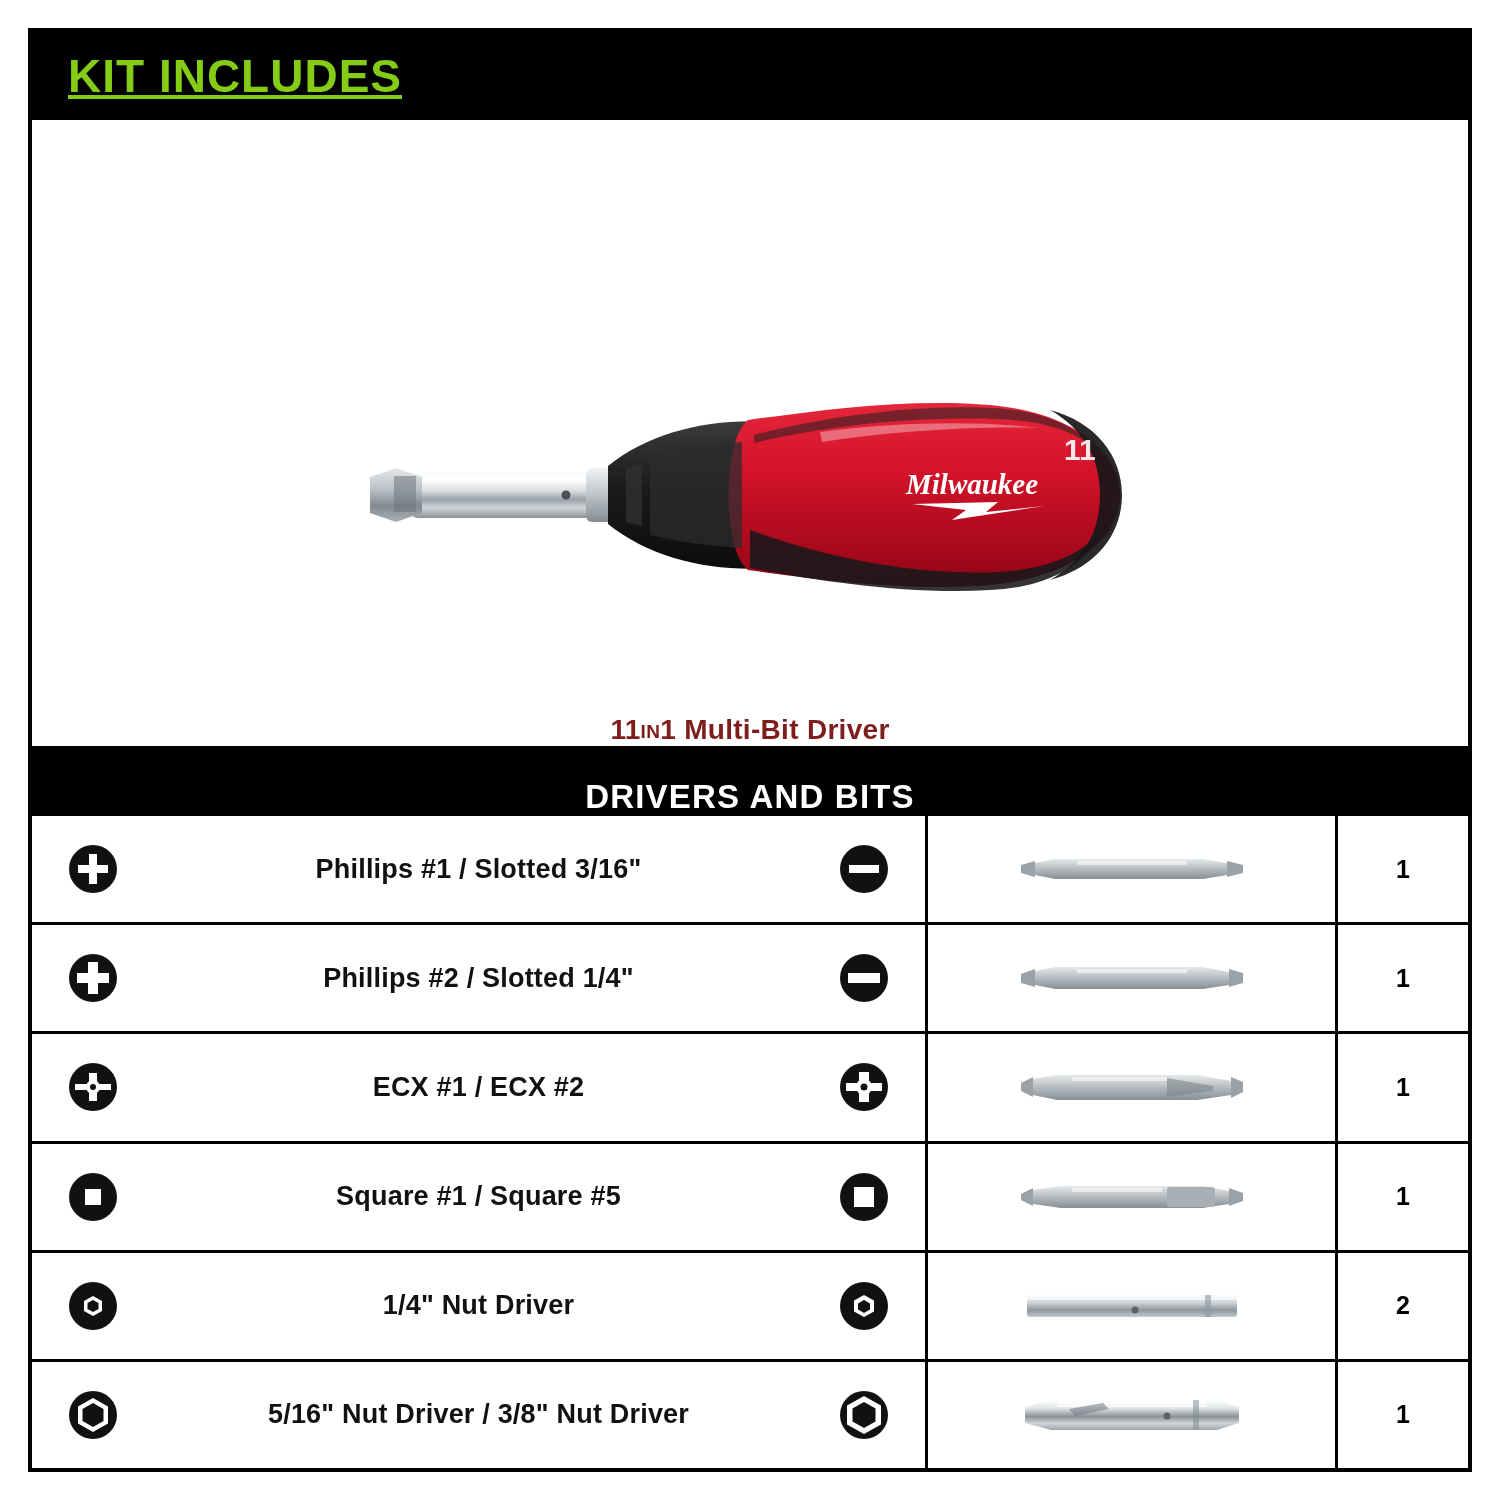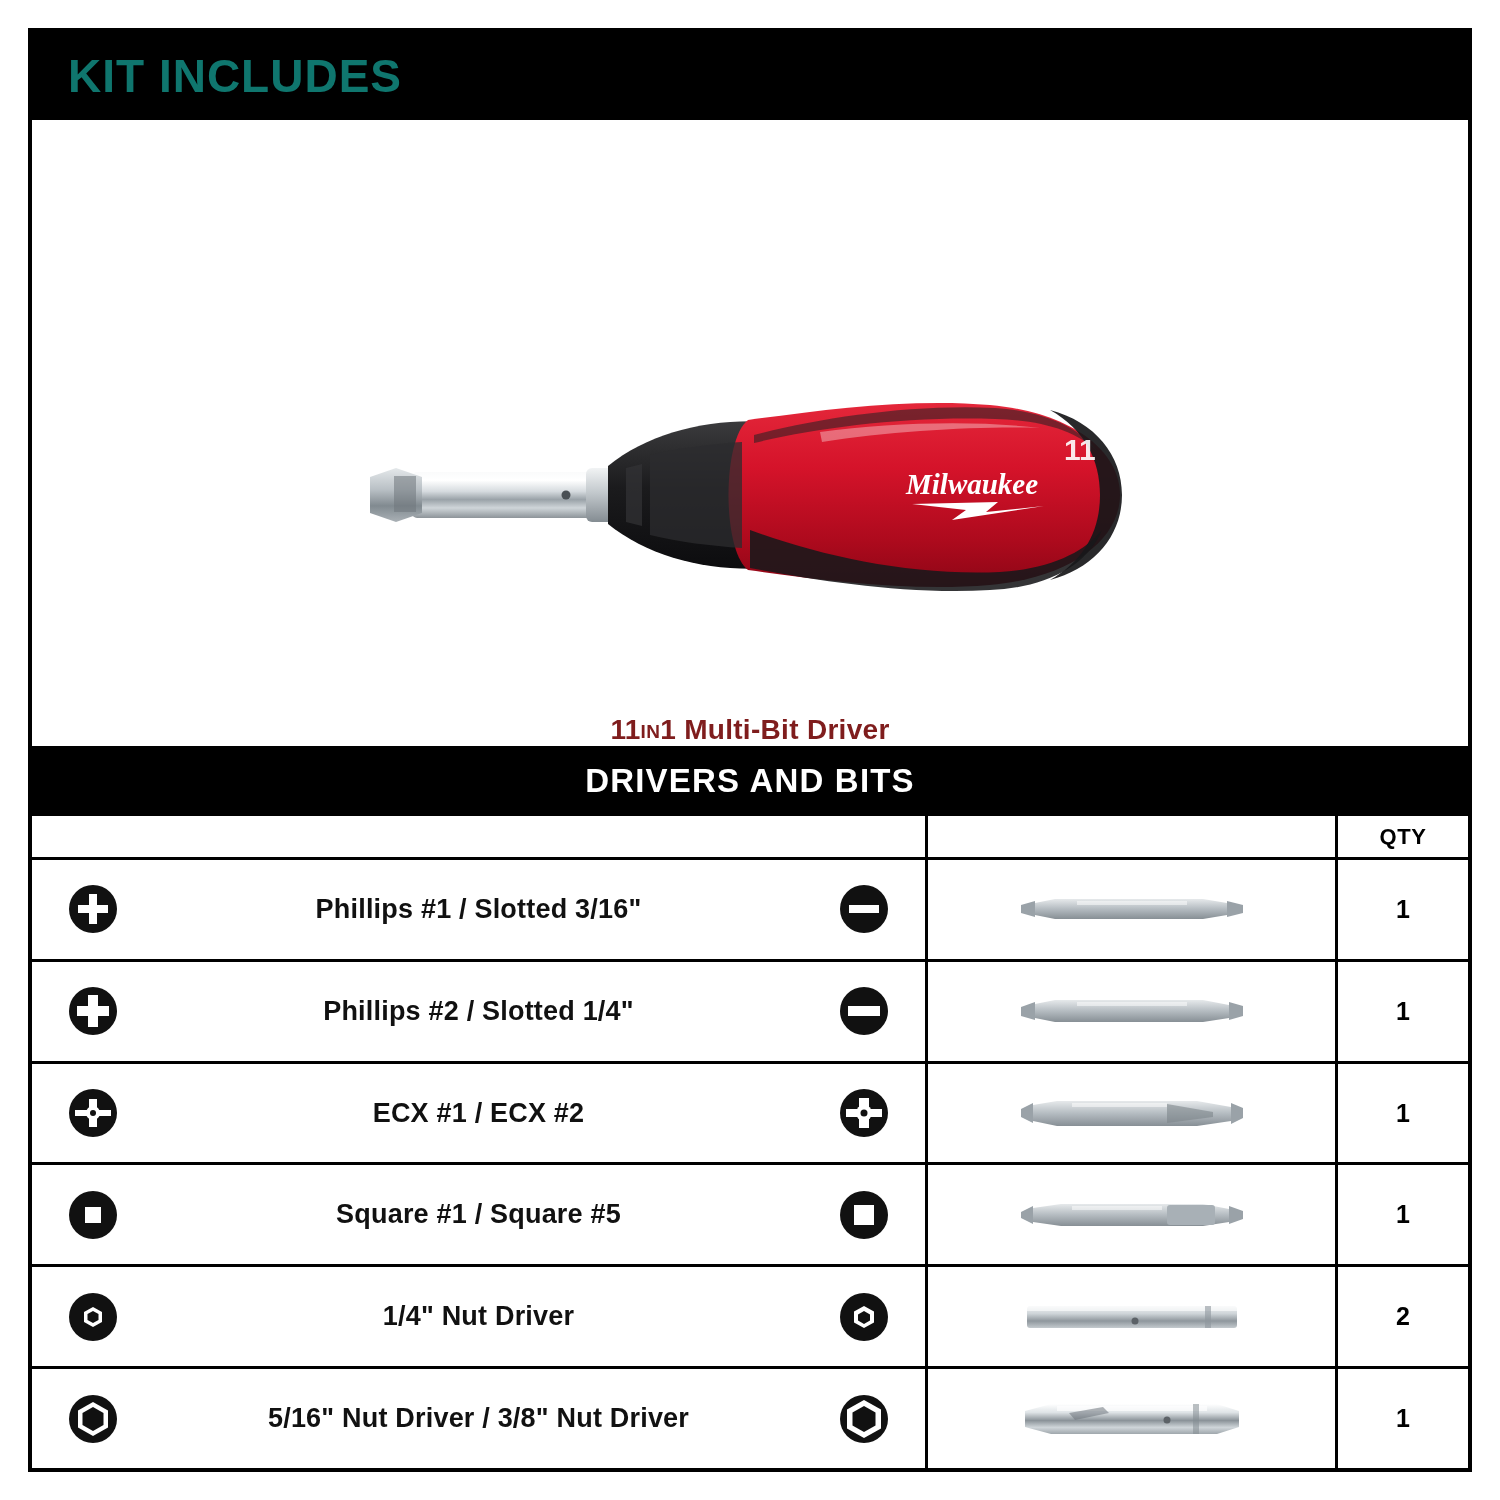--- a/index.html
+++ b/index.html
@@ -36,26 +36,27 @@
   .header-band {
     background: #000000;
     height: 88px;
     flex: 0 0 88px;
     display: flex;
     align-items: center;
     padding-left: 36px;
     box-sizing: border-box;
   }
   .header-band .title {
-    color: #0f766e;
+    color: #84cc16;
     font-size: 46px;
     font-weight: bold;
     letter-spacing: 1px;
     font-family: "Liberation Sans", sans-serif;
     font-stretch: condensed;
+    text-decoration: underline;
   }
 
   
   .hero {
     flex: 0 0 610px;
     position: relative;
     border-bottom: 0;
     display: flex;
     flex-direction: column;
     align-items: center;
@@ -80,21 +81,21 @@
     font-size: 19px;
     vertical-align: 1px;
   }
 
   
   .section-band {
     background: #000000;
     height: 70px;
     flex: 0 0 70px;
     display: flex;
-    align-items: center;
+    align-items: flex-end;
     justify-content: center;
   }
   .section-band .section-title {
     color: #ffffff;
     font-size: 33px;
     font-weight: bold;
     letter-spacing: 1.2px;
   }
 
   
@@ -255,25 +256,20 @@
         <span>11</span><span class="sm">IN</span><span>1 Multi-Bit Driver</span>
       </div>
     </div>
 
     <div class="section-band">
       <div class="section-title">DRIVERS AND BITS</div>
     </div>
 
     <div class="table">
 
-      <div class="row qty-head">
-        <div class="col-desc"></div>
-        <div class="col-img"></div>
-        <div class="col-qty">QTY</div>
-      </div>
 
       <div class="row item">
         <div class="col-desc">
           <span class="badge">
             <svg viewBox="0 0 54 54" width="54" height="54">
               <circle cx="27" cy="27" r="24" fill="#111"></circle>
               <rect x="23" y="12" width="8" height="30" fill="#fff"></rect>
               <rect x="12" y="23" width="30" height="8" fill="#fff"></rect>
             </svg>
           </span>

